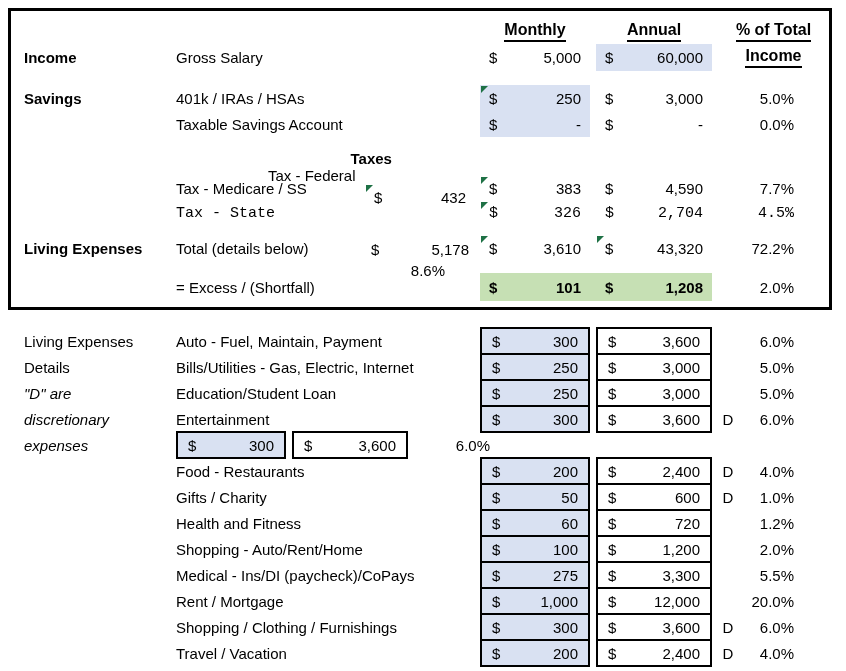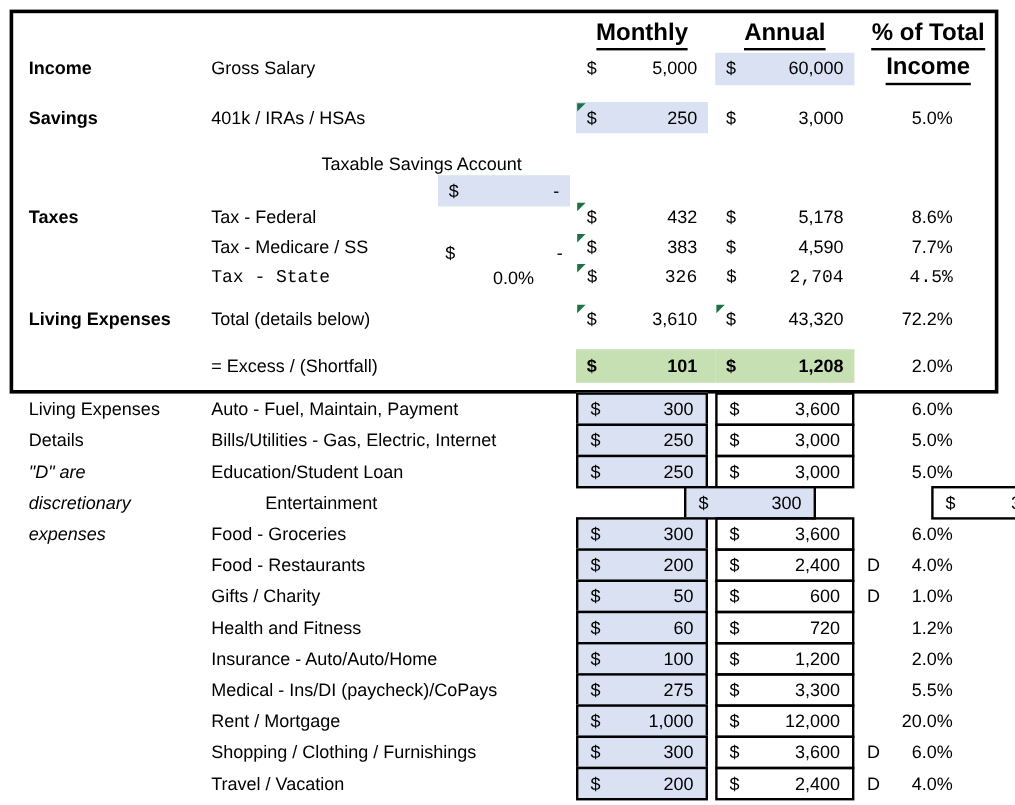--- a/index.html
+++ b/index.html
@@ -16,21 +16,21 @@
   .c-mon{width:110px;position:relative;height:100%;flex:none;box-sizing:border-box;}
   .c-gap{width:6px;height:100%;flex:none;}
   .c-ann{width:116px;position:relative;height:100%;flex:none;box-sizing:border-box;}
   .c-d{width:32px;text-align:center;flex:none;}
   .c-pct{width:50px;text-align:right;flex:none;}
   .c-zone{width:123px;display:flex;justify-content:center;flex:none;}
   
   .top-box{position:absolute;left:8px;top:8px;width:818px;border:3px solid #000;
     padding:3px 0 6px 0;background:#fff;}
   .top-box .c-cat{width:165px;padding-left:13px;}
-  .hdr{font-weight:700;font-size:20px;border-bottom:2px solid #000;line-height:1.15;padding-bottom:1px;}
+  .hdr{font-weight:700;font-size:16px;border-bottom:2px solid #000;line-height:1.15;padding-bottom:1px;}
   .hdr-row{height:28px;align-items:flex-end;}
   .hdr-center{display:flex;justify-content:center;align-items:flex-end;}
   
   .money{position:relative;display:flex;justify-content:space-between;align-items:center;
     padding:0 9px;box-sizing:border-box;height:100%;width:100%;}
   .blue{background:#D9E1F2;}
   .green-band .c-mon,.green-band .c-gap,.green-band .c-ann{background:#C6E0B4;}
   .green-band .money{font-weight:700;}
   .tri{position:absolute;top:1px;left:1px;width:0;height:0;
     border-top:7px solid #1E7145;border-right:7px solid transparent;}
@@ -92,40 +92,40 @@
         <div class="c-gap"></div>
         <div class="c-ann">
           <div class="money">
             <span class="cur">$</span>
             <span class="val">3,000</span>
           </div>
         </div>
         <div class="c-d"></div>
         <div class="c-pct">5.0%</div>
       </div>
-      <div class="row" style="height: 26px; margin-top: 18px; flex-direction: column;">
+      <div class="row" style="height: 26px; margin-top: 0px;">
         <div class="c-cat"></div>
         <div class="c-item">Taxable Savings Account</div>
         <div class="c-mon blue">
           <div class="money">
             <span class="cur">$</span>
             <span class="val">-</span>
           </div>
         </div>
         <div class="c-gap"></div>
         <div class="c-ann">
           <div class="money">
             <span class="cur">$</span>
             <span class="val">-</span>
           </div>
         </div>
         <div class="c-d"></div>
         <div class="c-pct">0.0%</div>
       </div>
-      <div class="row" style="height: 26px; margin-top: 13px;">
+      <div class="row" style="height: 26px; margin-top: 13px; flex-direction: column;">
         <div class="c-cat">Taxes</div>
         <div class="c-item">Tax - Federal</div>
         <div class="c-mon">
           <div class="money">
             <span class="cur">$</span>
             <span class="val">432</span>
           </div>
           <span class="tri"></span>
         </div>
         <div class="c-gap"></div>
@@ -273,42 +273,41 @@
         <div class="c-gap"></div>
         <div class="c-ann boxed">
           <div class="money">
             <span class="cur">$</span>
             <span class="val">3,000</span>
           </div>
         </div>
         <div class="c-d"></div>
         <div class="c-pct">5.0%</div>
       </div>
-      <div class="row d-row" style="margin-top: -2px; gap: 45px;">
+      <div class="row d-row" style="margin-top: -2px;">
         <div class="c-cat"><span class="italic">discretionary</span></div>
         <div class="c-item">Entertainment</div>
         <div class="c-mon boxed blue">
           <div class="money">
             <span class="cur">$</span>
             <span class="val">300</span>
           </div>
         </div>
         <div class="c-gap"></div>
         <div class="c-ann boxed">
           <div class="money">
             <span class="cur">$</span>
             <span class="val">3,600</span>
           </div>
         </div>
         <div class="c-d">D</div>
         <div class="c-pct">6.0%</div>
       </div>
       <div class="row d-row" style="margin-top: -2px;">
         <div class="c-cat"><span class="italic">expenses</span></div>
-        <div class="c-item">Food - Groceries</div>
         <div class="c-mon boxed blue">
           <div class="money">
             <span class="cur">$</span>
             <span class="val">300</span>
           </div>
         </div>
         <div class="c-gap"></div>
         <div class="c-ann boxed">
           <div class="money">
             <span class="cur">$</span>
@@ -370,21 +369,21 @@
           <div class="money">
             <span class="cur">$</span>
             <span class="val">720</span>
           </div>
         </div>
         <div class="c-d"></div>
         <div class="c-pct">1.2%</div>
       </div>
       <div class="row d-row" style="margin-top: -2px;">
         <div class="c-cat"></div>
-        <div class="c-item">Insurance - Auto/Auto/Home</div>
+        <div class="c-item">Shopping - Auto/Rent/Home</div>
         <div class="c-mon boxed blue">
           <div class="money">
             <span class="cur">$</span>
             <span class="val">100</span>
           </div>
         </div>
         <div class="c-gap"></div>
         <div class="c-ann boxed">
           <div class="money">
             <span class="cur">$</span>

